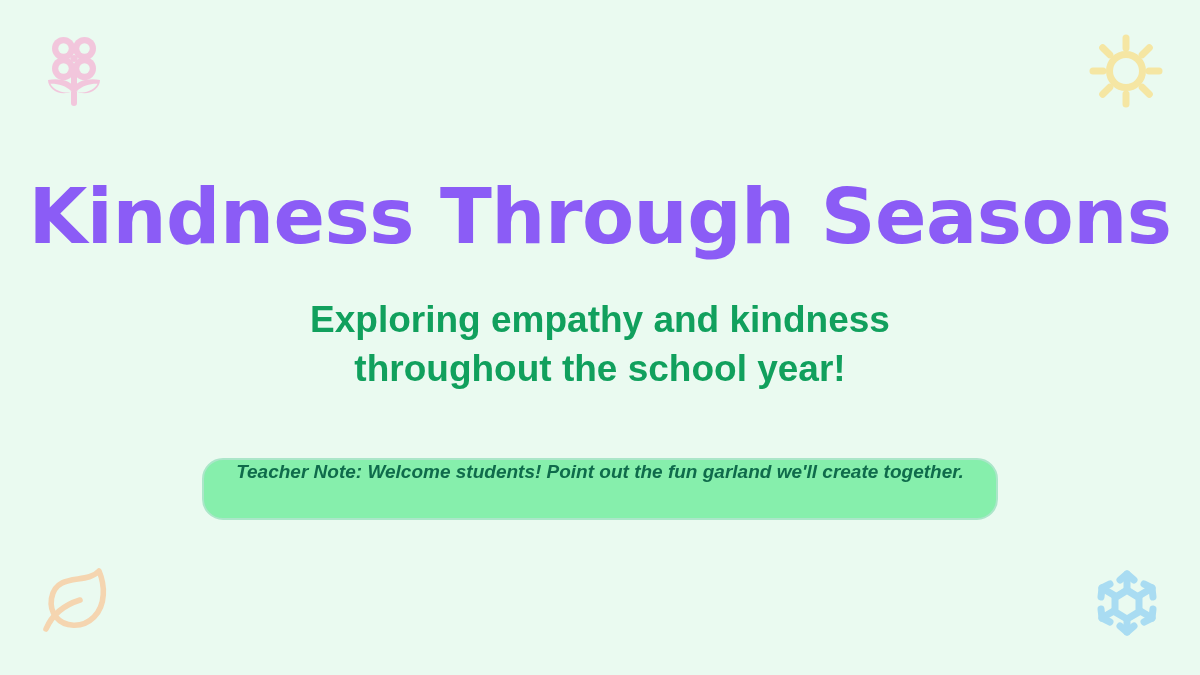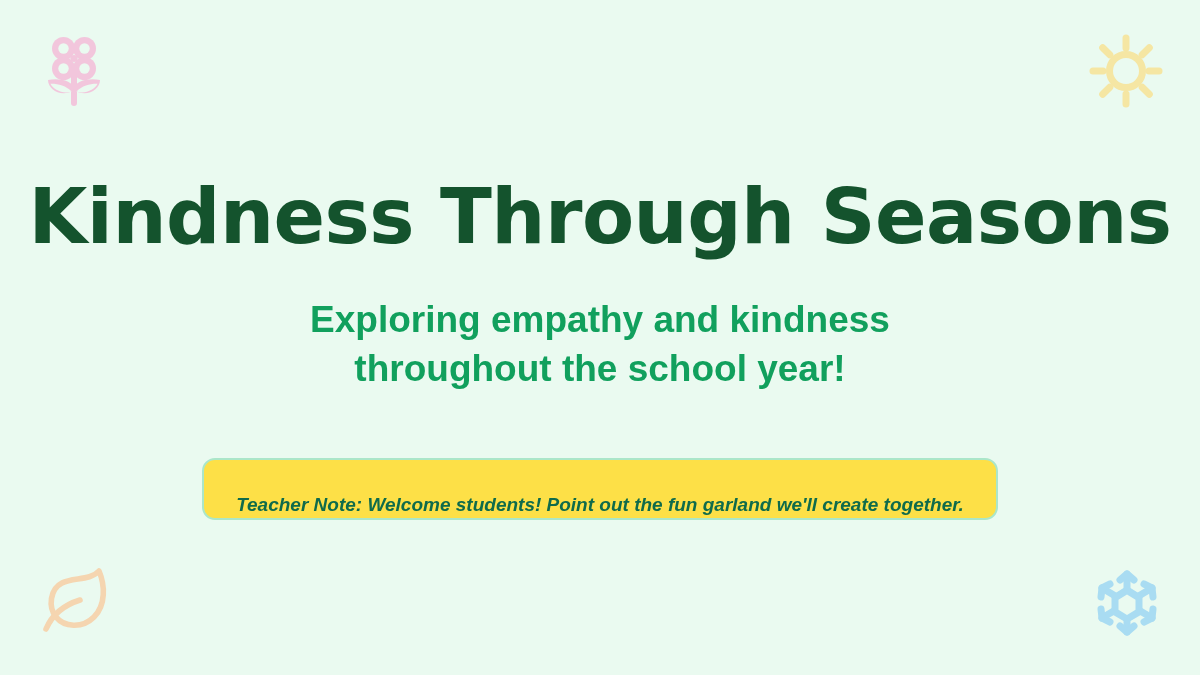--- a/index.html
+++ b/index.html
@@ -46,21 +46,21 @@
     align-items: center;
     justify-content: flex-start;
     box-sizing: border-box;
     padding-top: 176px;
   }
 
   .title {
     font-family: "DejaVu Sans", "Liberation Sans", sans-serif;
     font-size: 76px;
     font-weight: 700;
-    color: #14532d;
+    color: #8b5cf6;
     letter-spacing: -0.5px;
     line-height: 1.08;
     text-align: center;
     margin: 0;
     white-space: nowrap;
   }
 
   .subtitle {
     font-family: "Liberation Sans", "DejaVu Sans", sans-serif;
     font-size: 37px;
@@ -72,24 +72,24 @@
     margin-top: 38px;
     max-width: 700px;
   }
 
   .note-box {
     margin-top: 64px;
     width: 796px;
     height: 62px;
     box-sizing: border-box;
     border: 2px solid #abe6c9;
-    border-radius: 13px;
-    background: #fde047;
+    border-radius: 21px;
+    background: #86efac;
     display: flex;
-    align-items: flex-end;
+    align-items: flex-start;
     justify-content: center;
     padding: 0 24px;
   }
 
   .note-text {
     font-family: "Liberation Sans", "DejaVu Sans", sans-serif;
     font-size: 19px;
     font-style: italic;
     font-weight: 700;
     color: #0f6b4b;

